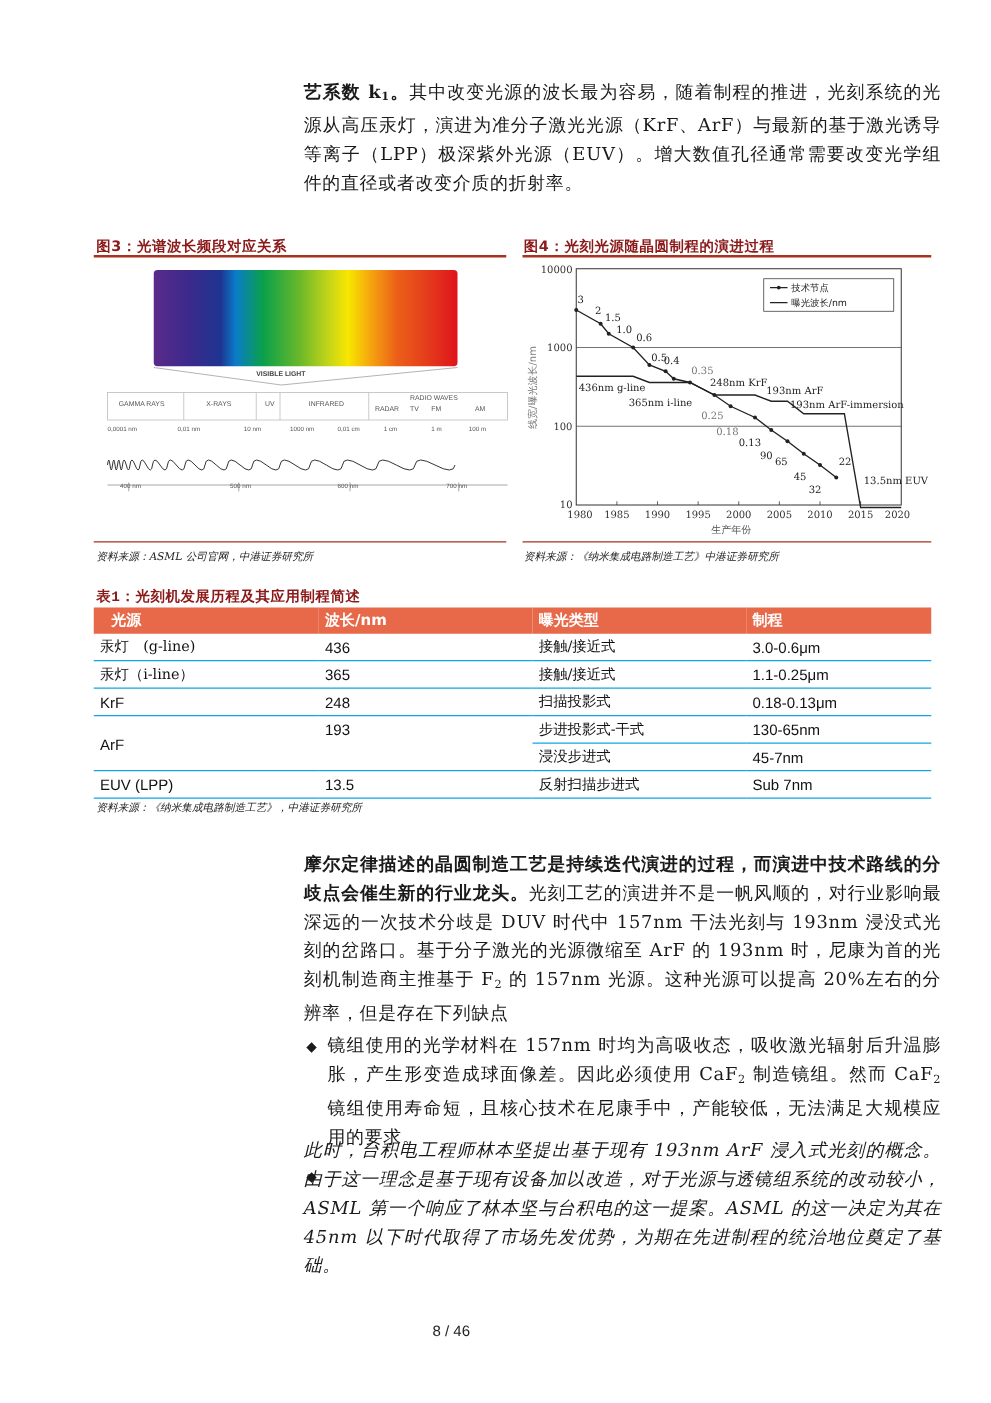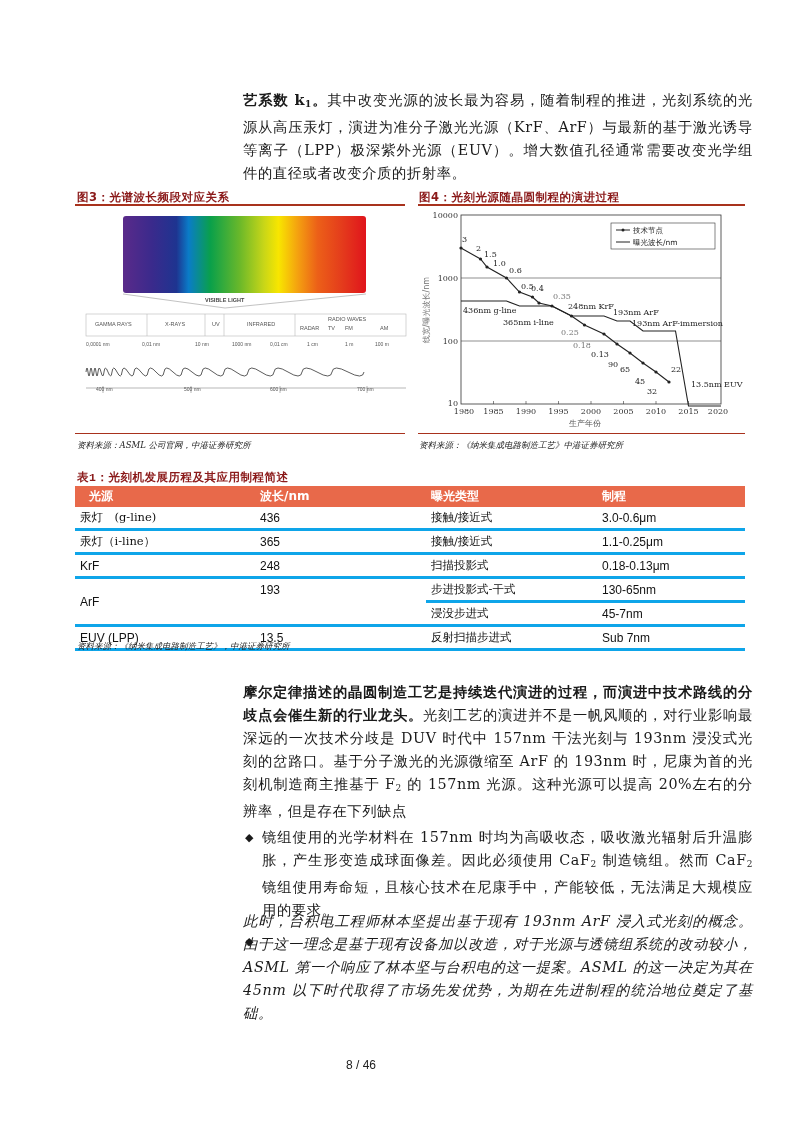--- a/index.html
+++ b/index.html
@@ -15,33 +15,33 @@
   .rule-thin { position:absolute; height:1px; background:#a8321d; }
   .source { position:absolute; font-family:"DejaVu Serif",serif; font-style:italic; font-size:8.5px; color:#222;text-align:right; }
   
   .spectrum { position:absolute; left:123px; top:216px; width:243px; height:77px; border-radius:3px;
     background: linear-gradient(to right, #5a2a8a 0%, #3a2a8c 12%, #1e3490 22%, #0a7cc8 27%, #0aa04a 36%,
       #6ab82a 48%, #c8d618 58%, #f8e600 64%, #f4a010 72%, #ec6018 80%, #e43c1c 90%, #e0141c 100%); }
   
   .tbl { position:absolute; left:75px; top:486px; width:670px; border-collapse:collapse; font-size:12px; }
   .tbl th { background:#e8694a; color:#fff; text-align:left; font-weight:bold; height:21px; padding:0 0 0 5px;
             font-family:"DejaVu Sans",sans-serif; font-size:12px; }
-  .tbl td { height:21px; padding:0 0 0 5px; border-bottom:3px solid #0ea5e9; color:#111; }
+  .tbl td { height:21px; padding:0 0 0 5px; border-bottom:1px solid #0ea5e9; color:#111; }
   .tbl td.cn { font-family:"DejaVu Serif",serif; font-size:11.5px; }
   .bullets { position:absolute; left:243px; width:510px; font-family:"DejaVu Serif",serif; font-size:14.3px;
              line-height:23px; letter-spacing:0.6px; text-align:justify; }
   .bullet { position:relative; padding-left:19px; margin-bottom:8px; }
   .bullet .dot { position:absolute; left:2px; top:0; font-size:11px; }
   .page-num { position:absolute; left:0; width:722px; top:1058px; text-align:center; font-size:12px; color:#222; }
   sub { font-size:9px; vertical-align:-2px; }
 </style>
 </head>
 <body>
 
-<div class="para" style="top:89px;">
+<div class="para" style="top:63px;">
   <b>艺系数 k</b><b><sub>1</sub></b><b>。</b><span>其中改变光源的波长最为容易，随着制程的推进，光刻系统的光源从高</span><span>压汞灯，演进为准分子激光光源（KrF、ArF）与最新的基于激光诱导等离子（LPP）</span><span>极深紫外光源（EUV）。增大数值孔径通常需要改变光学组件的直径或者改变介质</span><span>的折射率。</span>
 </div>
 
 <div class="fig-title" style="left:77px; top:190px;">图3：光谱波长频段对应关系</div>
 <div class="rule" style="left:75px; top:204px; width:330px;"></div>
 
 <div>
   <div class="spectrum"></div>
   <svg class="abs" style="left:75px; top:293px;" width="335" height="120">
     <line x1="48" y1="1" x2="150" y2="15" stroke="#999" stroke-width="0.6"></line>

